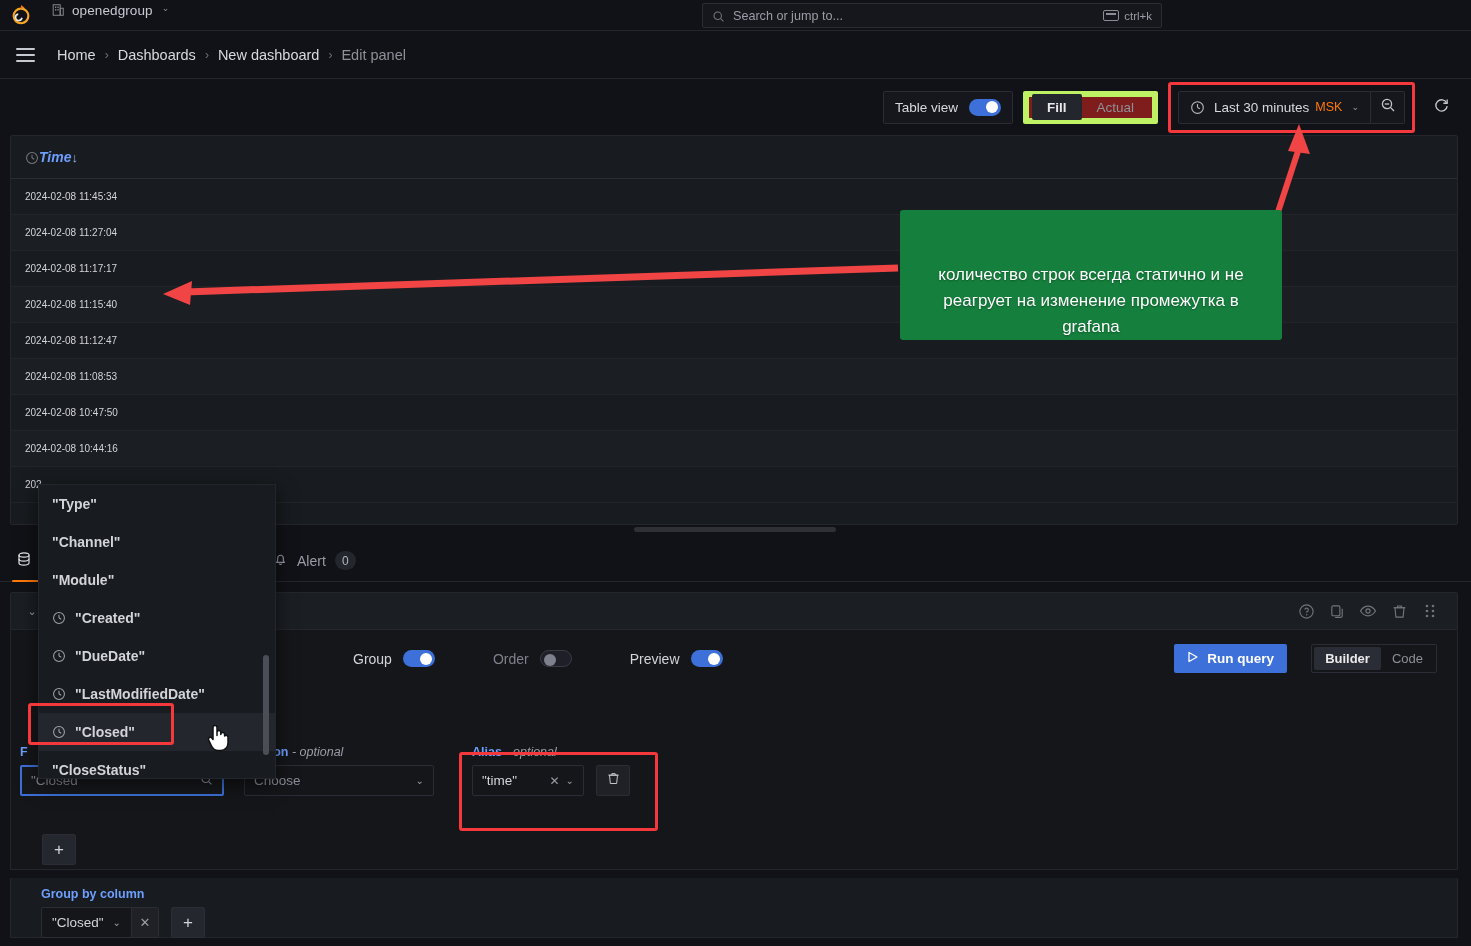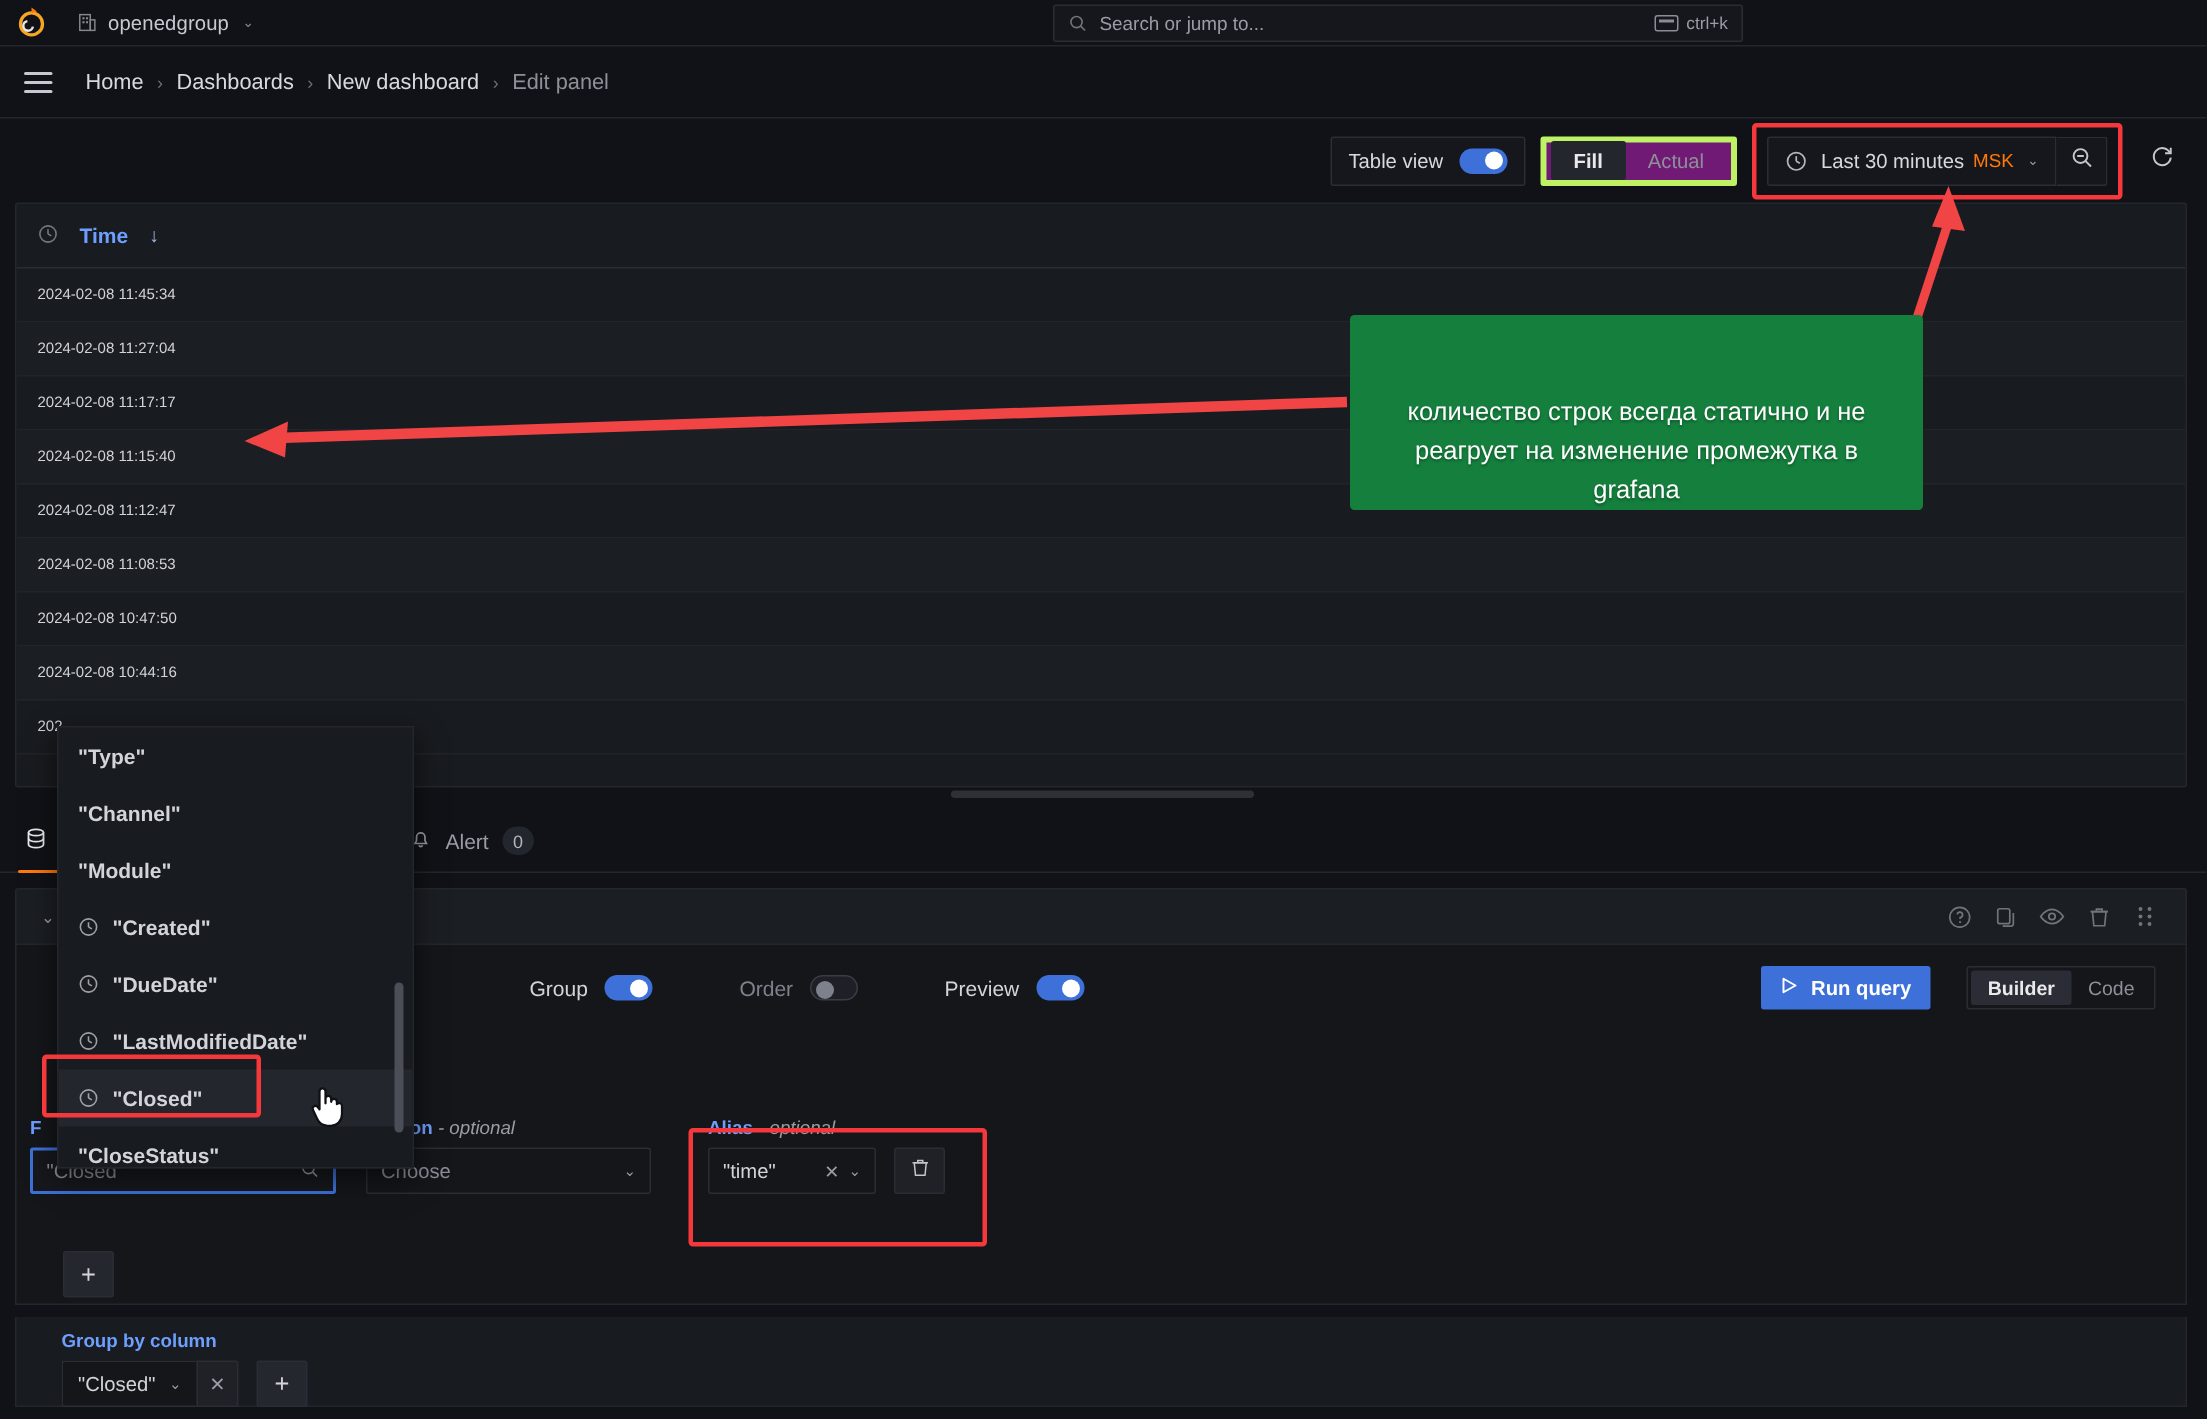--- a/index.html
+++ b/index.html
@@ -14,21 +14,21 @@
 
   
   .topnav {
     position: absolute; left: 0; top: 0; width: 1471px; height: 31px;
     background: #111217;
     border-bottom: 1px solid #24262e;
     display: flex; align-items: center;
   }
   .grafana-logo { margin-left: 9px; width: 24px; height: 24px; display:flex; align-items:center; justify-content:center;}
   .org-chip {
-    display: flex; align-items: center; gap: 7px;
+    display: flex; align-items: flex-start; gap: 7px;
     margin-left: 12px; height: 24px; padding: 0 6px;
     border-radius: 2px; cursor: pointer;
   }
   .org-chip .bldg { width: 14px; height: 14px; opacity: .72; }
   .org-name { font-size: 13.5px; color: #c7c9d1; letter-spacing: .1px; }
   .org-chev { font-size: 9px; color: #8a8d98; margin-left: 2px; }
 
   .searchbar {
     position: absolute; left: 702px; top: 3px; width: 460px; height: 25px;
     background: #16171c; border: 1px solid #2b2d36; border-radius: 2px;
@@ -69,21 +69,21 @@
   }
   .tview-label { font-size: 13.5px; color: #d8d9de; }
   .toggle { width: 32px; height: 17px; border-radius: 9px; position: relative; flex: none; cursor: pointer; }
   .toggle.on { background: #3d71d9; }
   .toggle.off { background: #1f2027; border: 1px solid #3a3c45; }
   .toggle .knob { position: absolute; top: 2.5px; width: 12px; height: 12px; border-radius: 50%; background: #fff; }
   .toggle.on .knob { right: 3px; }
   .toggle.off .knob { left: 3px; background: #7e818c; }
 
   .segctl {
-    height: 33px; background: #701a75; border: 4px solid #bef264; border-radius: 2px;
+    height: 33px; background: #7f1d1d; border: 6px solid #bef264; border-radius: 2px;
     display: flex; align-items: center; padding: 3px; gap: 0;
   }
   .seg { height: 26px; padding: 0 15px; display:flex; align-items:center; border-radius:2px;
          font-size: 13.5px; color: #8e9099; cursor: pointer; }
   .seg.active { background: #24262e; color: #e9e9ec; font-weight: bold; }
 
   .timewrap {
     position: relative; display: flex; align-items: center;
     border: 3px solid #f5383b; border-radius: 3px; padding: 6px 7px;
   }
@@ -107,21 +107,21 @@
   
   .panel {
     position: absolute; left: 10px; top: 135px; width: 1448px; height: 390px;
     background: #181b1f; border: 1px solid #24262e; border-radius: 2px;
     overflow: hidden;
   }
   .thead {
     height: 43px; display: flex; align-items: center; padding: 0 14px;
     border-bottom: 1px solid #2b2d36;
   }
-  .th-cell { display: flex; align-items: flex-start; gap: 14px; }
+  .th-cell { display: flex; align-items: flex-end; gap: 0; font-style: italic; }
   .th-clock { width: 14px; height: 14px; opacity: .8; }
   .th-label { font-size: 14px; color: #6e9fff; font-weight: bold; }
   .th-sort { font-size: 13px; color: #9fb8e8; }
   .trow {
     height: 36px; display: flex; align-items: center; padding: 0 14px;
     border-bottom: 1px solid #222429; font-size: 10px; color: #d3d4d9;
   }
   .trow:nth-child(odd) { background: #1b1e23; }
 
   

